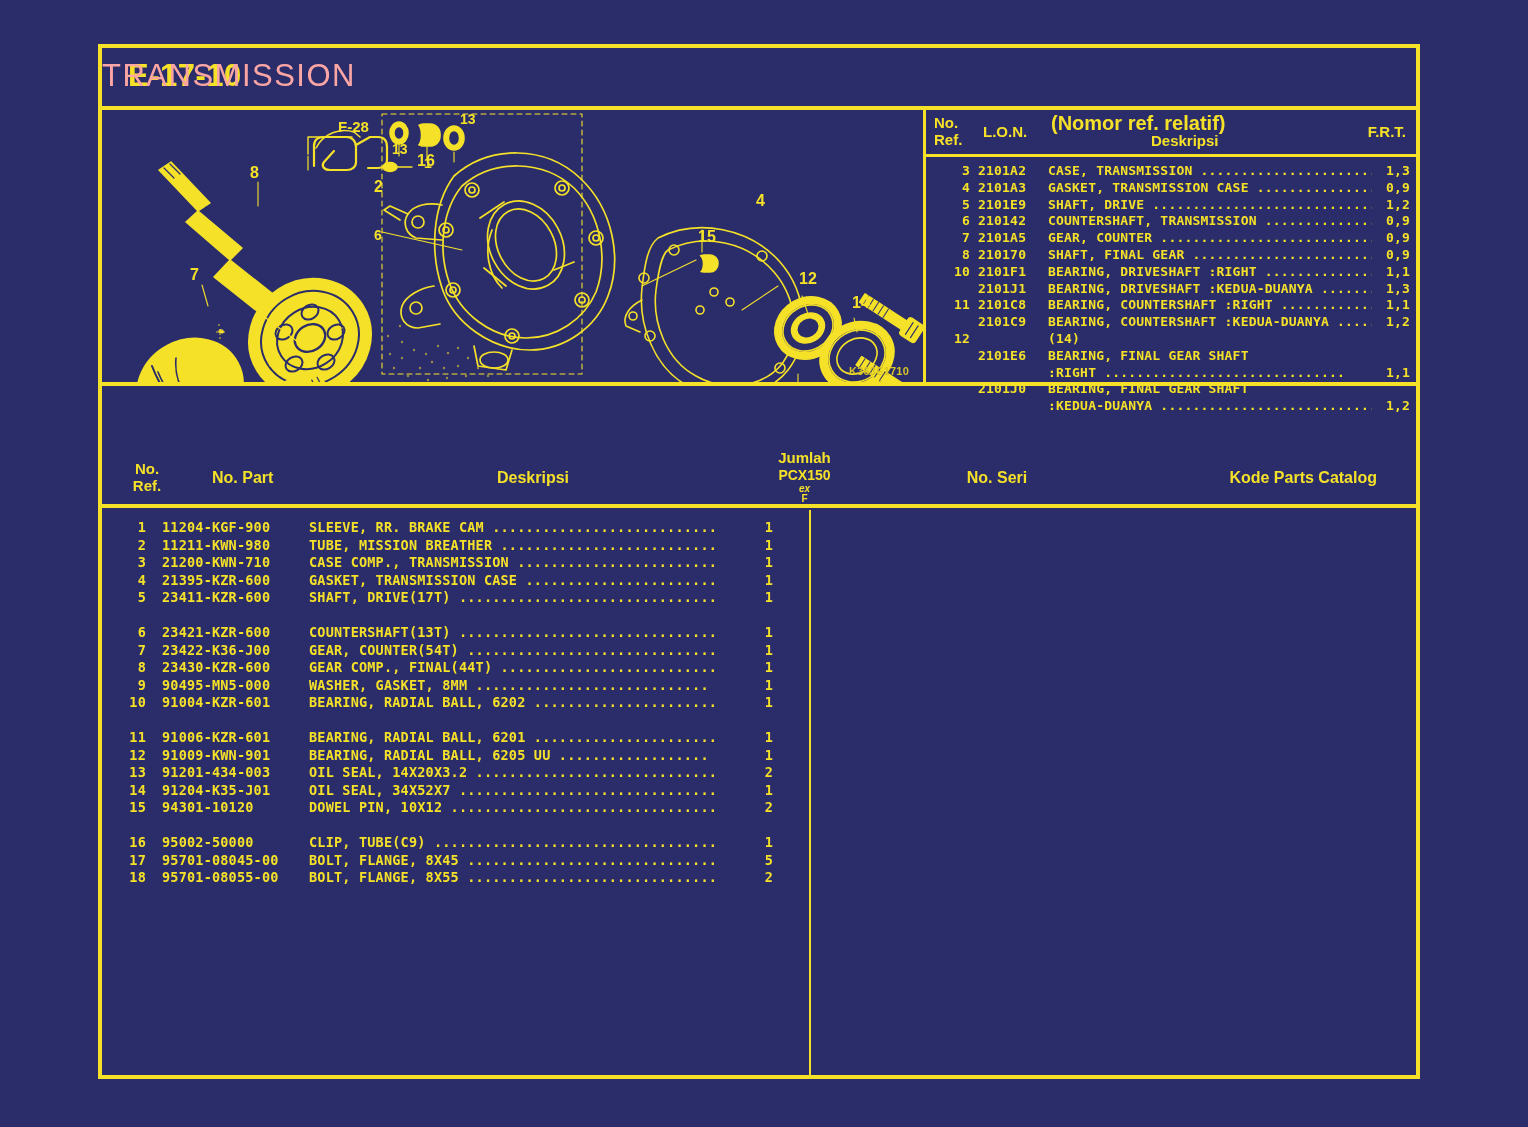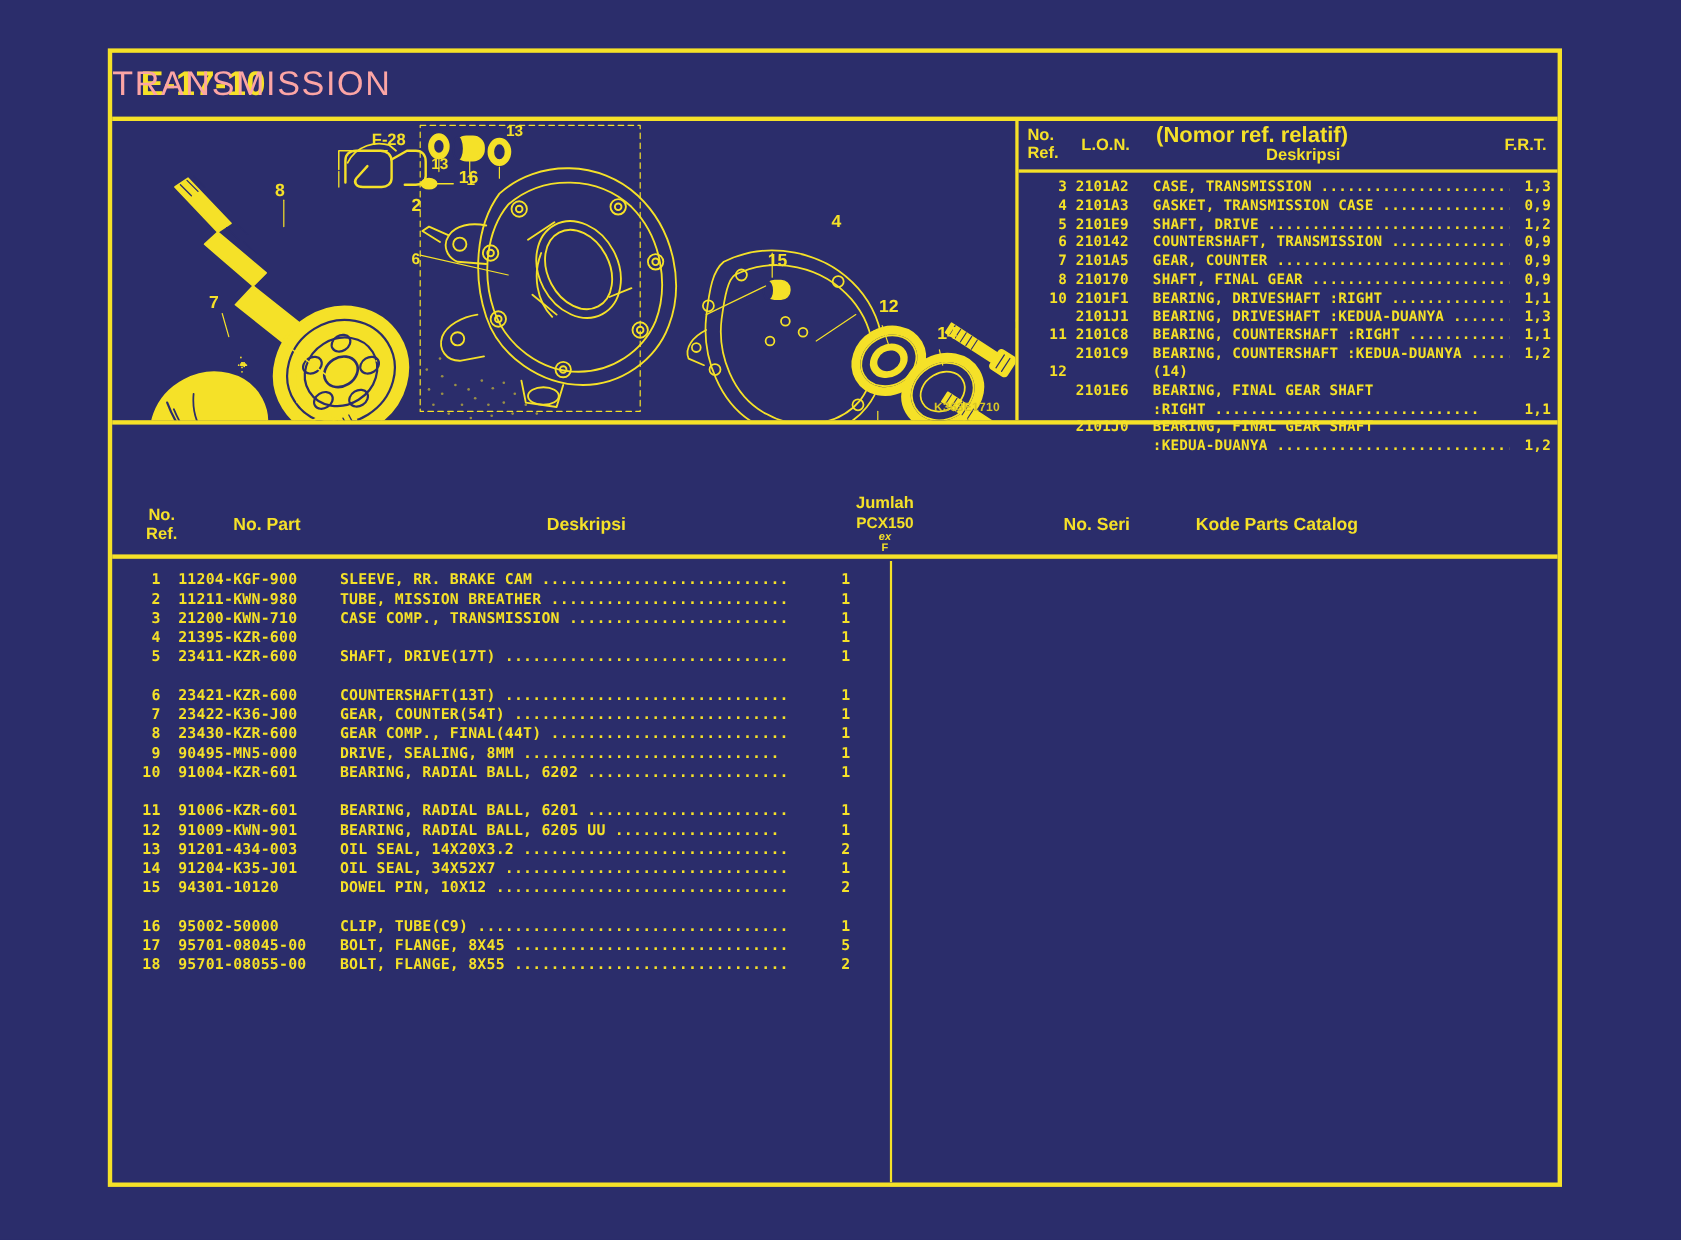--- a/index.html
+++ b/index.html
@@ -182,21 +182,21 @@
     color: #f5e128;
   }
   .ph-noref { left: 22px; top: 14px; font-size: 15px; line-height: 17px; text-align: center; width: 46px;}
   .ph-nopart { left: 110px; top: 23px; font-size: 16px; }
   .ph-desk { left: 395px; top: 23px; font-size: 16px; }
   .ph-jumlah { left: 645px; top: 3px; width: 115px; text-align: center; font-size: 15px; }
   .ph-pcx { left: 645px; top: 21px; width: 115px; text-align: center; font-size: 14px; }
   .ph-ex { left: 645px; top: 37px; width: 115px; text-align: center; font-size: 10px; font-style: italic; }
   .ph-f { left: 645px; top: 47px; width: 115px; text-align: center; font-size: 10px; }
   .ph-seri { left: 800px; top: 23px; width: 190px; text-align: center; font-size: 16px; }
-  .ph-kode { left: 985px; top: 23px; width: 290px; text-align: left; font-size: 16px; }
+  .ph-kode { left: 985px; top: 23px; width: 290px; text-align: right; font-size: 16px; }
 
   
   .parts-body {
     position: absolute;
     left: 0;
     top: 462px;
     right: 0;
     bottom: 0;
     overflow: hidden;
   }
@@ -824,20 +824,21 @@
           </div>
           <div class="p-row">
             <span class="p-ref">3</span>
             <span class="p-part">21200-KWN-710</span>
             <span class="p-desc">CASE COMP., TRANSMISSION ........................</span>
             <span class="p-qty">1</span>
           </div>
           <div class="p-row">
             <span class="p-ref">4</span>
             <span class="p-part">21395-KZR-600</span>
+            <span class="p-desc">GASKET, TRANSMISSION CASE .......................</span>
             <span class="p-qty">1</span>
           </div>
           <div class="p-row">
             <span class="p-ref">5</span>
             <span class="p-part">23411-KZR-600</span>
             <span class="p-desc">SHAFT, DRIVE(17T) ...............................</span>
             <span class="p-qty">1</span>
           </div>
           <div class="p-row spacer"></div>
           <div class="p-row">
@@ -854,21 +855,21 @@
           </div>
           <div class="p-row">
             <span class="p-ref">8</span>
             <span class="p-part">23430-KZR-600</span>
             <span class="p-desc">GEAR COMP., FINAL(44T) ..........................</span>
             <span class="p-qty">1</span>
           </div>
           <div class="p-row">
             <span class="p-ref">9</span>
             <span class="p-part">90495-MN5-000</span>
-            <span class="p-desc">DRIVE, SEALING, 8MM ............................</span>
+            <span class="p-desc">WASHER, GASKET, 8MM ............................</span>
             <span class="p-qty">1</span>
           </div>
           <div class="p-row">
             <span class="p-ref">10</span>
             <span class="p-part">91004-KZR-601</span>
             <span class="p-desc">BEARING, RADIAL BALL, 6202 ......................</span>
             <span class="p-qty">1</span>
           </div>
           <div class="p-row spacer"></div>
           <div class="p-row">

